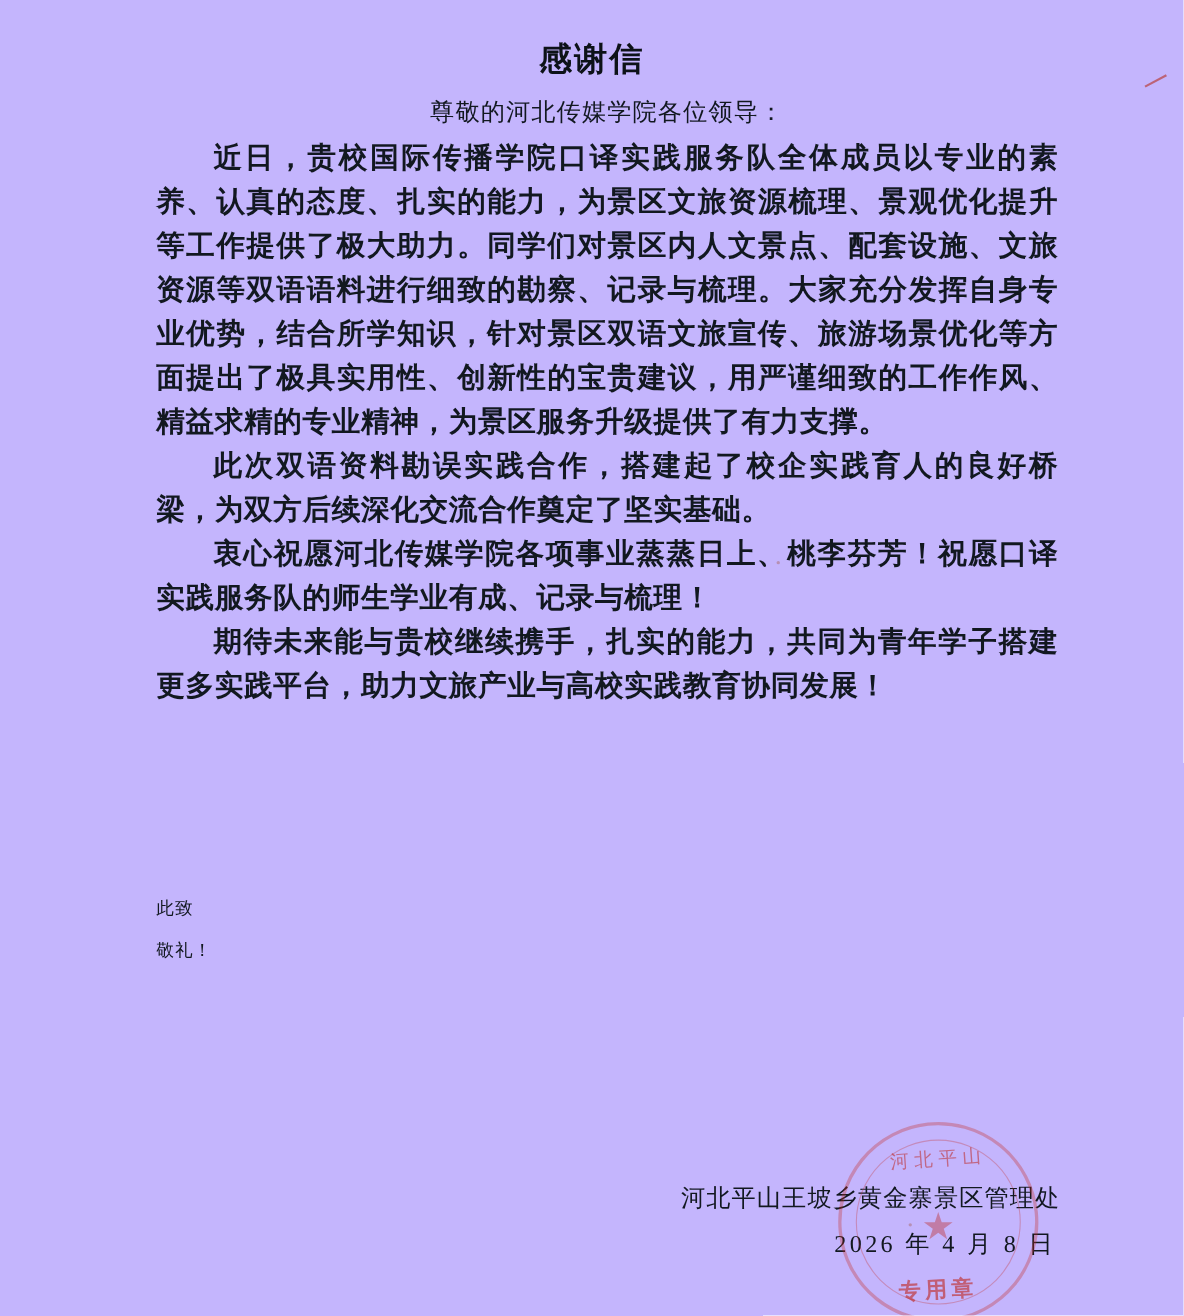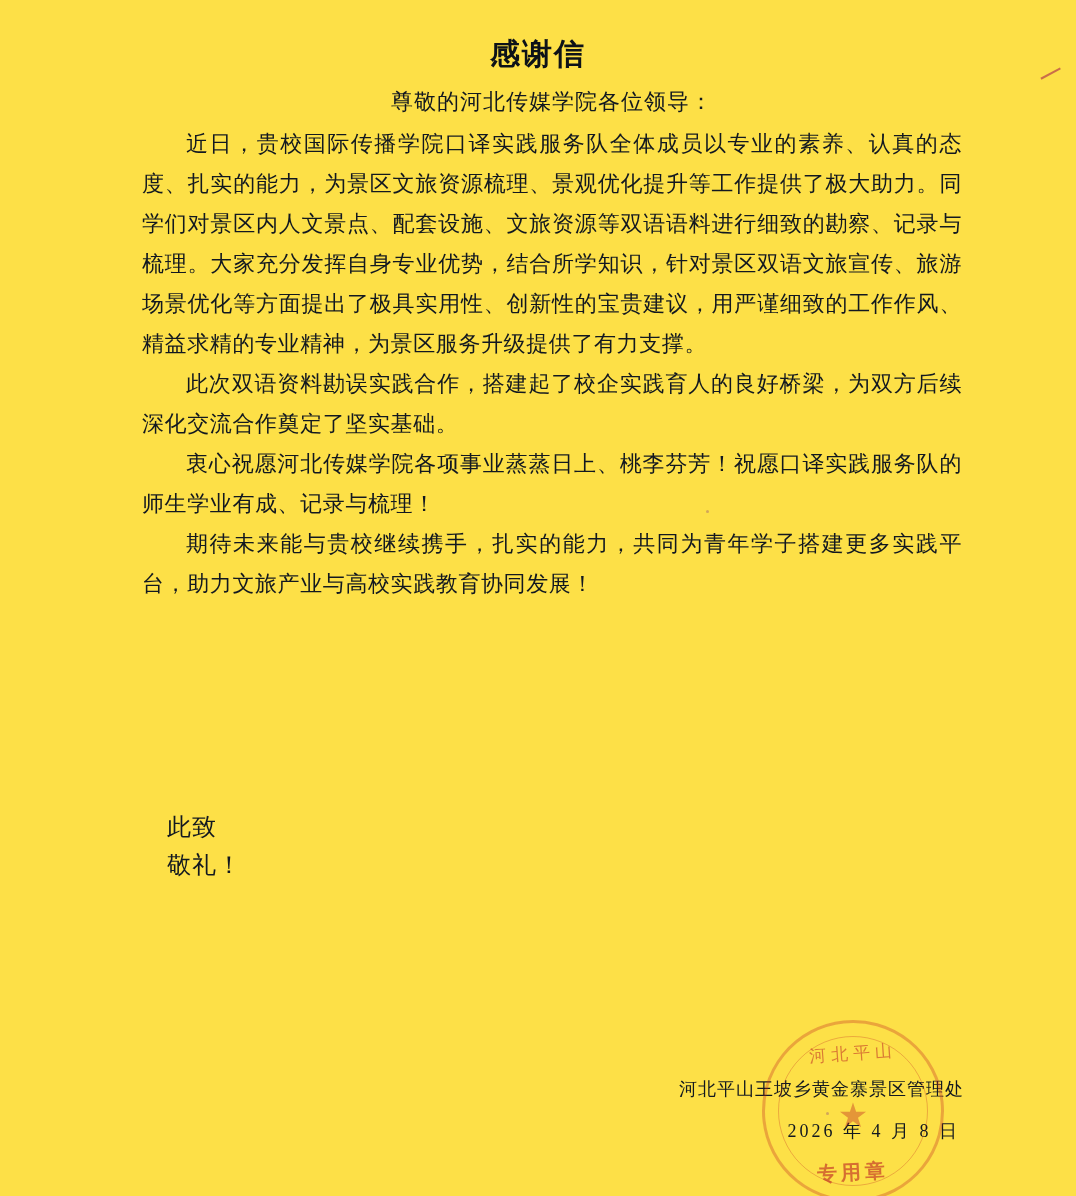--- a/index.html
+++ b/index.html
@@ -11,21 +11,21 @@
     width: 1076px;
     height: 1196px;
     position: relative;
     font-family: "Liberation Serif", "DejaVu Serif", serif;
     color: #121820;
     overflow: hidden;
   }
   .page {
     position: absolute;
     inset: 0;
-    background: #fde047;
+    background: #c4b5fd;
   }
   .title {
     text-align: center;
     font-size: 30px;
     font-weight: 700;
     letter-spacing: 2px;
     margin: 34px 0 0 0;
     color: #0d1218;
   }
   .body-area {
@@ -35,44 +35,44 @@
     width: 820px;
   }
   .salutation {
     font-size: 22px;
     line-height: 40px;
     letter-spacing: 1px;
     margin: 0 0 2px 0;
     text-align: center;
   }
   .para {
-    font-size: 22px;
+    font-size: 26px;
     line-height: 40px;
     letter-spacing: 0.6px;
     text-indent: 2em;
     text-align: justify;
     text-justify: inter-ideograph;
     margin: 0;
+    font-weight: bold;
   }
   .closing {
     position: absolute;
     left: 142px;
     top: 808px;
-    font-size: 24px;
+    font-size: 16px;
     line-height: 38px;
     letter-spacing: 1px;
-    margin-left: 25px;
   }
   .closing div { margin: 0; }
   .signature {
     position: absolute;
     right: 112px;
     top: 1068px;
     text-align: right;
-    font-size: 18px;
+    font-size: 22px;
     line-height: 42px;
     letter-spacing: 1px;
   }
   .sig-date {
     letter-spacing: 3px;
     padding-right: 4px;
   }
   
   .seal {
     position: absolute;

